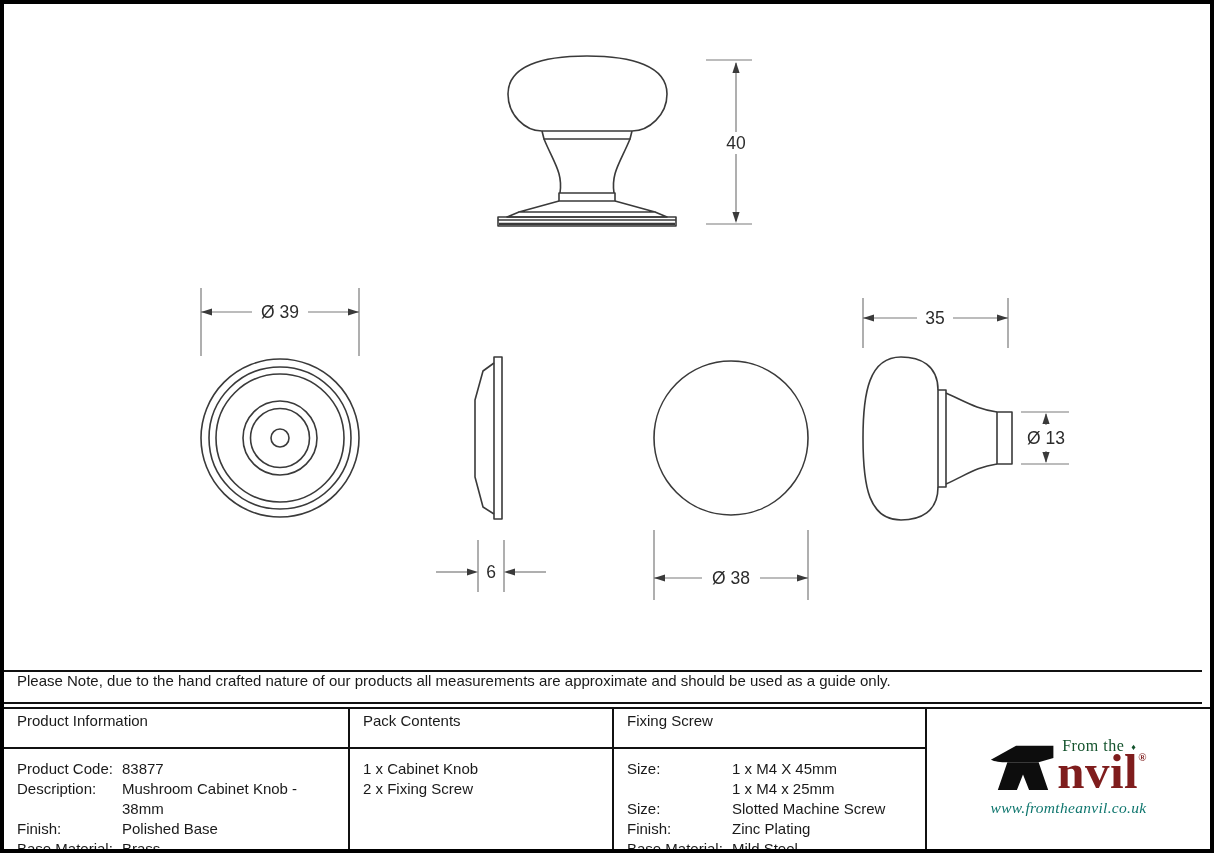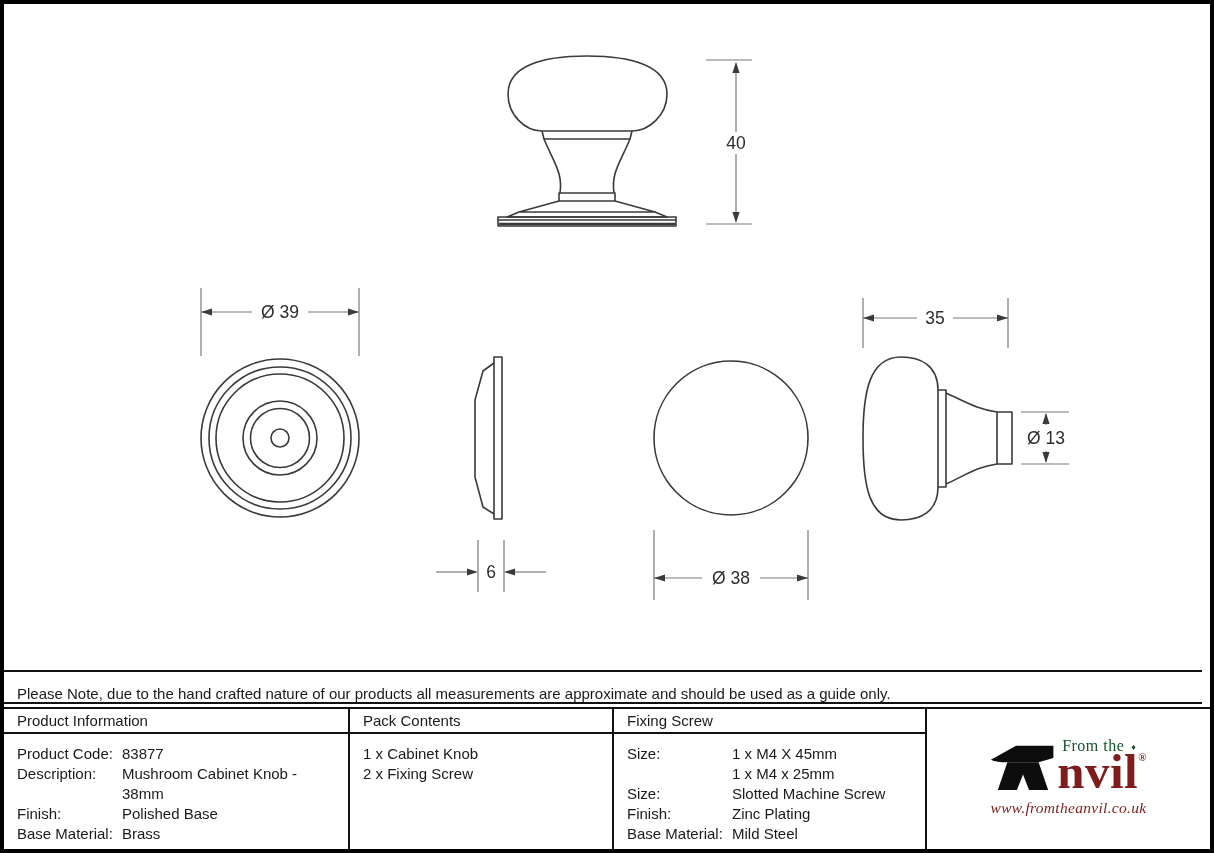--- a/index.html
+++ b/index.html
@@ -10,35 +10,35 @@
   .frame {
     position:absolute; inset:0; border:4px solid #000; pointer-events:none; z-index:30;
   }
   svg.drawing { position:absolute; left:0; top:0; }
   .dimtext {
     font-family:"Liberation Sans", sans-serif; font-size:17.5px; fill:#2c2c2c;
   }
   .note-row {
     position:absolute; left:4px; right:12px; top:670px; height:30px;
     border-top:2px solid #111; border-bottom:2px solid #111;
-    display:flex; align-items:flex-end; padding-left:13px; box-sizing:content-box;
+    display:flex; align-items:flex-start; padding-left:13px; box-sizing:content-box;
     font-size:15px;
   }
   .info-table {
     position:absolute; left:4px; right:4px; top:707px; bottom:4px;
     border-top:2px solid #111; display:flex;
   }
   .col { box-sizing:border-box; }
   .col.bordered { border-right:2px solid #111; }
   .col1 { width:346px; }
   .col2 { width:264px; }
   .col3 { width:313px; }
   .col4 { flex:1; display:flex; align-items:center; justify-content:center; }
   .col-header {
-    height:20px; padding:3px 0 0 13px; border-bottom:2px solid #111;
+    height:20px; padding:3px 0 15px 13px; border-bottom:2px solid #111;
     font-size:15px;
   }
   .col-body { padding:10px 8px 0 13px; font-size:15px; line-height:20px; }
   .kv { display:flex; }
   .kv .k { flex:0 0 105px; }
   .kv .v { flex:1; padding-right:4px; }
   
   .logo { text-align:center; transform:translateY(-2px); }
   .logo-top { display:flex; align-items:flex-end; justify-content:center; }
   .anvil-glyph { width:66px; height:53px; display:block; margin-right:1px; }
@@ -48,21 +48,21 @@
     display:flex; align-items:center; margin:0 1px -5px 5px; letter-spacing:0.5px;
   }
   .diamond { font-size:9px; margin-left:7px; transform:translateY(1px); }
   .logo-name {
     font-family:"Liberation Serif", serif; font-weight:bold; font-size:49px;
     line-height:0.9; color:#7f1d1d; letter-spacing:0.5px; display:flex; align-items:flex-start;
   }
   .reg { font-size:11px; line-height:1; margin-top:2px; }
   .logo-url {
     font-family:"Liberation Serif", serif; font-style:italic; font-size:15.5px;
-    color:#7f1d1d; margin-top:5px; letter-spacing:0.3px;
+    color:#0f766e; margin-top:5px; letter-spacing:0.3px;
   }
 </style>
 </head>
 <body>
 
 <svg class="drawing" width="1214" height="670" viewBox="0 0 1214 670">
 
   <g fill="none" stroke-width="1.6" stroke-linejoin="round" stroke="#3a3a3a">
     <path d="M508,94 C508,66 542,56 587,56 C632,56 667,66 667,94 C667,115 649,131 632,131 L542,131 C525,131 508,115 508,94 Z"></path>
     <path d="M542,131 L544,139 L630,139 L632,131"></path>

